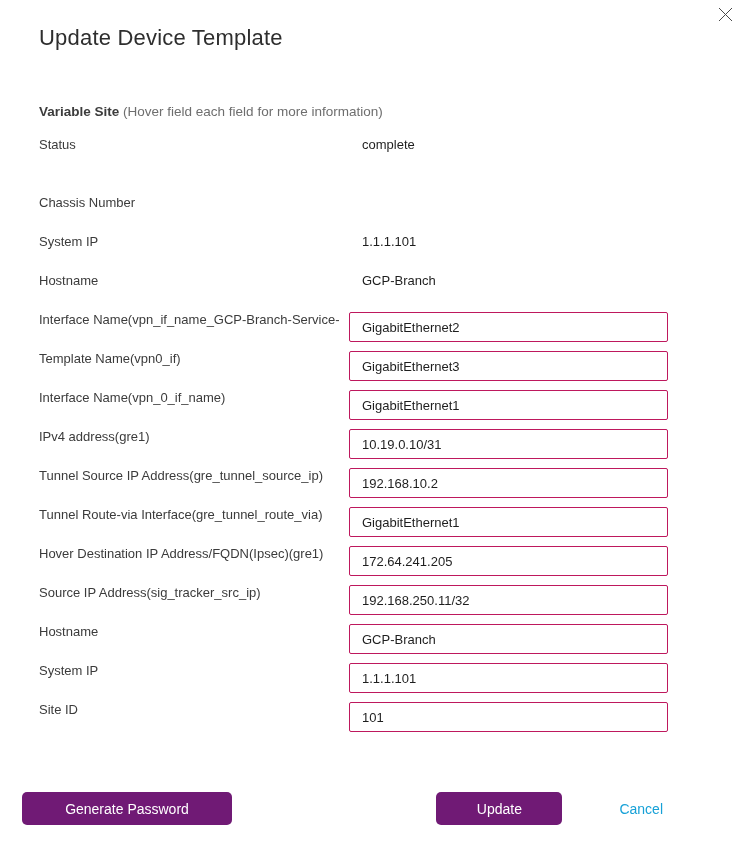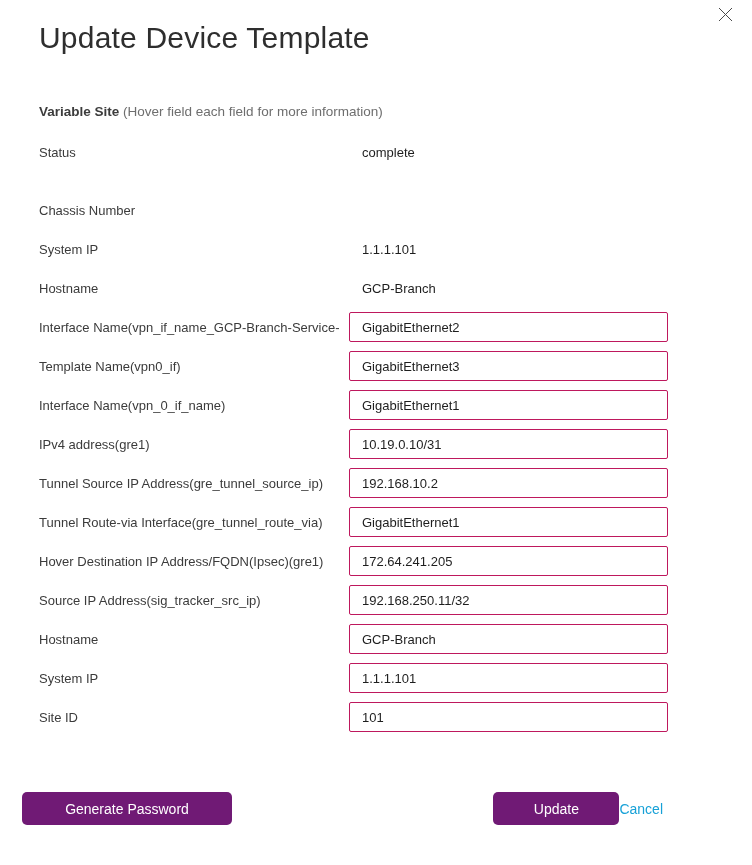--- a/index.html
+++ b/index.html
@@ -18,42 +18,41 @@
   .close-btn {
     position: absolute;
     top: 5px; right: 18px;
     width: 18px; height: 18px;
     cursor: pointer;
     display: flex; align-items: center; justify-content: center;
   }
   .close-btn svg { display: block; }
   .modal-title {
     margin-left: 39px;
-    font-size: 30px;
+    font-size: 22px;
     font-weight: 400;
     letter-spacing: 0.2px;
     color: #2e2e2e;
     line-height: 36px;
   }
   .section-heading {
     margin: 47px 84px 16px 39px;
     font-size: 13.5px;
     line-height: 18px;
     color: #6e6e6e;
   }
   .section-heading .heading-strong {
     font-weight: bold;
     color: #3c3c3c;
   }
   .field-list {
     padding: 0 84px 0 39px;
   }
   .row {
     display: flex;
-    align-items: center;
     height: 30px;
     margin-bottom: 9px;
   }
   .row.gap-after { margin-bottom: 28px; }
   .field-label {
     width: 310px;
     flex: 0 0 310px;
     font-size: 13px;
     color: #3b3b3b;
     white-space: nowrap;
@@ -95,20 +94,21 @@
     cursor: pointer;
     display: inline-flex;
     align-items: center;
     justify-content: center;
   }
   .btn-generate { min-width: 210px; }
   .btn-update  { min-width: 126px; }
   .footer-right {
     display: flex;
     align-items: center;
+    gap: 57px;
   }
   .cancel-link {
     font-size: 14px;
     color: #17a1d7;
     cursor: pointer;
     background: none;
     border: none;
     font-family: "Liberation Sans", "DejaVu Sans", sans-serif;
   }
 </style>

